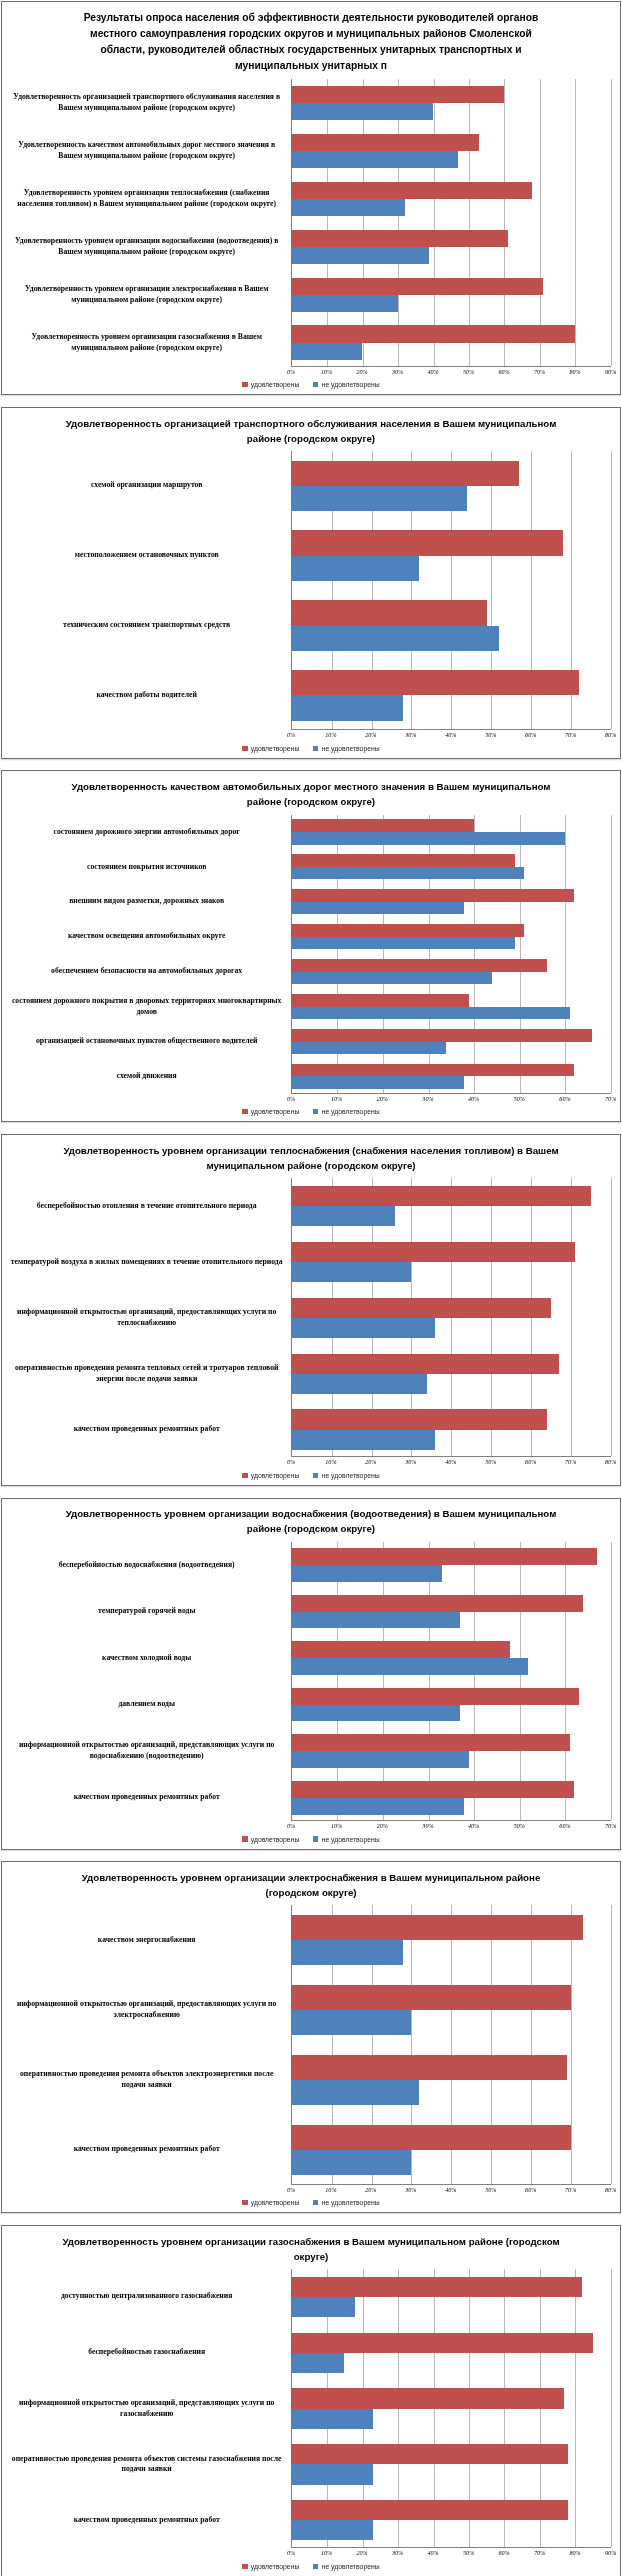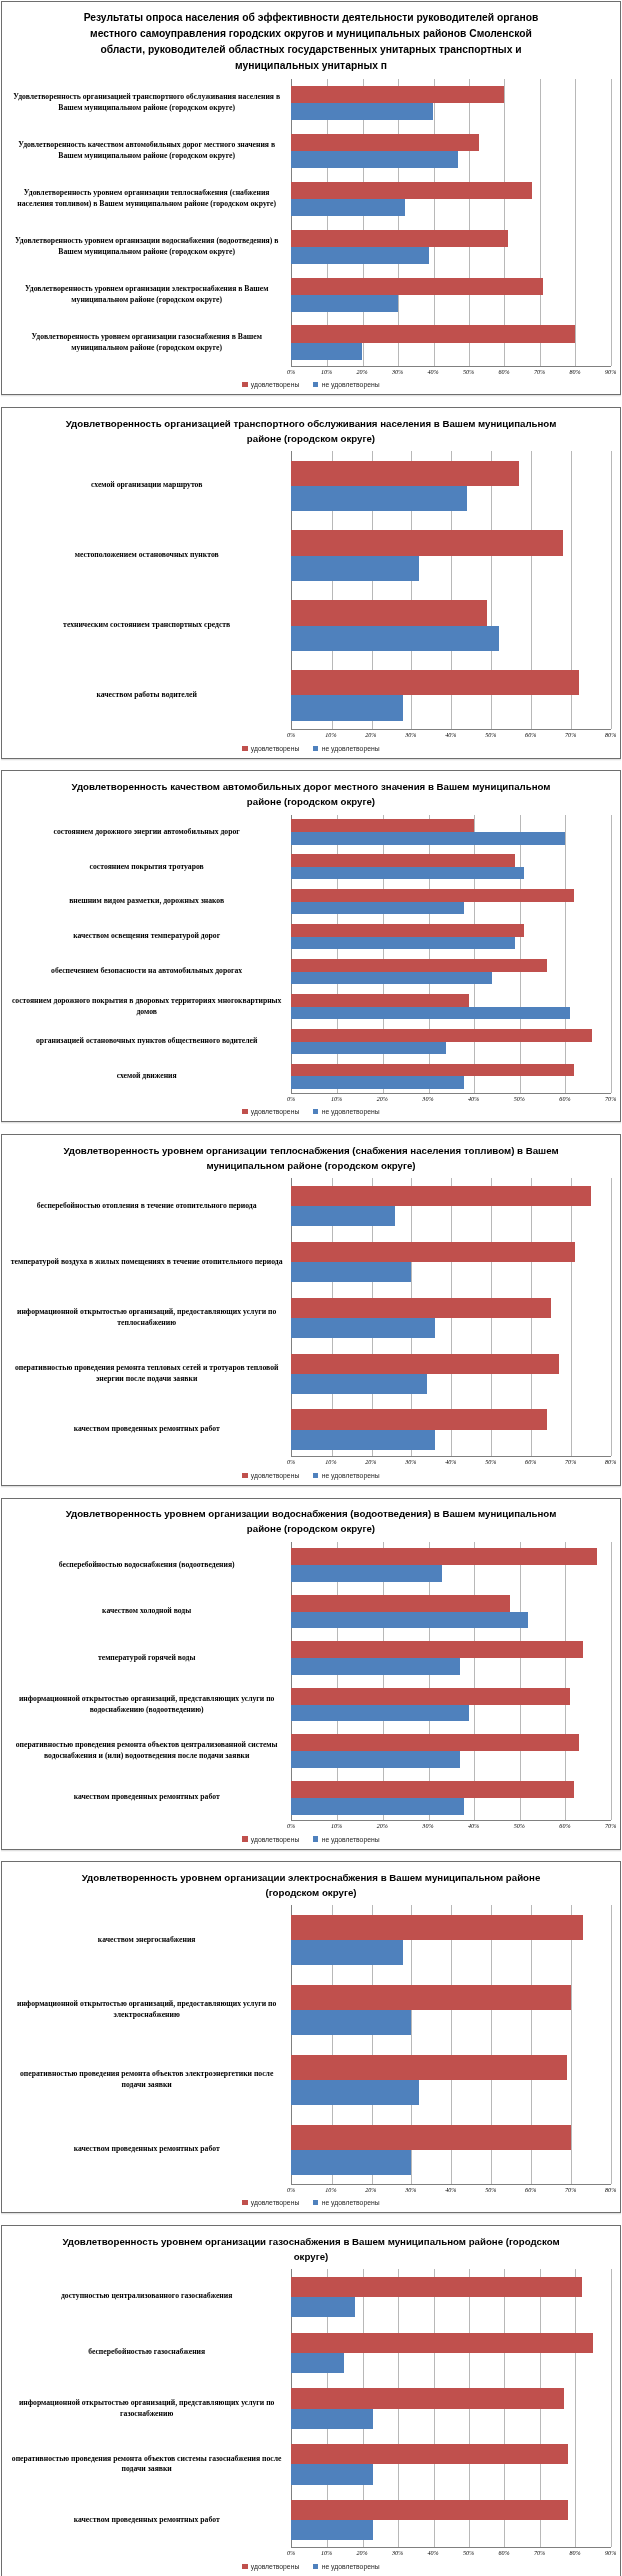--- a/index.html
+++ b/index.html
@@ -229,35 +229,35 @@
           </div>
         <div class="rows">
             <div class="row">
               <div class="cat-label">состоянием дорожного энергии автомобильных дорог</div>
               <div class="bars">
                 <div class="bar" style="background: rgb(192, 80, 77); width: 57.1429%;"></div>
                 <div class="bar" style="background: rgb(79, 129, 189); width: 85.7143%;"></div>
               </div>
             </div>
             <div class="row">
-              <div class="cat-label">состоянием покрытия тротуаров</div>
+              <div class="cat-label">состоянием покрытия источников</div>
               <div class="bars">
                 <div class="bar" style="background: rgb(192, 80, 77); width: 70%;"></div>
                 <div class="bar" style="background: rgb(79, 129, 189); width: 72.8571%;"></div>
               </div>
             </div>
             <div class="row">
               <div class="cat-label">внешним видом разметки, дорожных знаков</div>
               <div class="bars">
                 <div class="bar" style="background: rgb(192, 80, 77); width: 88.5714%;"></div>
                 <div class="bar" style="background: rgb(79, 129, 189); width: 54.2857%;"></div>
               </div>
             </div>
             <div class="row">
-              <div class="cat-label">качеством освещения температурой дорог</div>
+              <div class="cat-label">качеством освещения автомобильных округе</div>
               <div class="bars">
                 <div class="bar" style="background: rgb(192, 80, 77); width: 72.8571%;"></div>
                 <div class="bar" style="background: rgb(79, 129, 189); width: 70%;"></div>
               </div>
             </div>
             <div class="row">
               <div class="cat-label">обеспечением безопасности на автомобильных дорогах</div>
               <div class="bars">
                 <div class="bar" style="background: rgb(192, 80, 77); width: 80%;"></div>
                 <div class="bar" style="background: rgb(79, 129, 189); width: 62.8571%;"></div>
@@ -398,45 +398,45 @@
           </div>
         <div class="rows">
             <div class="row">
               <div class="cat-label">бесперебойностью водоснабжения (водоотведения)</div>
               <div class="bars">
                 <div class="bar" style="background: rgb(192, 80, 77); width: 95.7143%;"></div>
                 <div class="bar" style="background: rgb(79, 129, 189); width: 47.1429%;"></div>
               </div>
             </div>
             <div class="row">
+              <div class="cat-label">температурой горячей воды</div>
+              <div class="bars">
+                <div class="bar" style="background: rgb(192, 80, 77); width: 91.4286%;"></div>
+                <div class="bar" style="background: rgb(79, 129, 189); width: 52.8571%;"></div>
+              </div>
+            </div>
+            <div class="row">
               <div class="cat-label">качеством холодной воды</div>
               <div class="bars">
                 <div class="bar" style="background: rgb(192, 80, 77); width: 68.5714%;"></div>
                 <div class="bar" style="background: rgb(79, 129, 189); width: 74.2857%;"></div>
               </div>
             </div>
             <div class="row">
-              <div class="cat-label">температурой горячей воды</div>
-              <div class="bars">
-                <div class="bar" style="background: rgb(192, 80, 77); width: 91.4286%;"></div>
+              <div class="cat-label">давлением воды</div>
+              <div class="bars">
+                <div class="bar" style="background: rgb(192, 80, 77); width: 90%;"></div>
                 <div class="bar" style="background: rgb(79, 129, 189); width: 52.8571%;"></div>
               </div>
             </div>
             <div class="row">
               <div class="cat-label">информационной открытостью организаций, представляющих услуги по водоснабжению (водоотведению)</div>
               <div class="bars">
                 <div class="bar" style="background: rgb(192, 80, 77); width: 87.1429%;"></div>
                 <div class="bar" style="background: rgb(79, 129, 189); width: 55.7143%;"></div>
-              </div>
-            </div>
-            <div class="row">
-              <div class="cat-label">оперативностью проведения ремонта объектов централизованной системы водоснабжения и (или) водоотведения после подачи заявки</div>
-              <div class="bars">
-                <div class="bar" style="background: rgb(192, 80, 77); width: 90%;"></div>
-                <div class="bar" style="background: rgb(79, 129, 189); width: 52.8571%;"></div>
               </div>
             </div>
             <div class="row">
               <div class="cat-label">качеством проведенных ремонтных работ</div>
               <div class="bars">
                 <div class="bar" style="background: rgb(192, 80, 77); width: 88.5714%;"></div>
                 <div class="bar" style="background: rgb(79, 129, 189); width: 54.2857%;"></div>
               </div>
             </div>
           </div>

